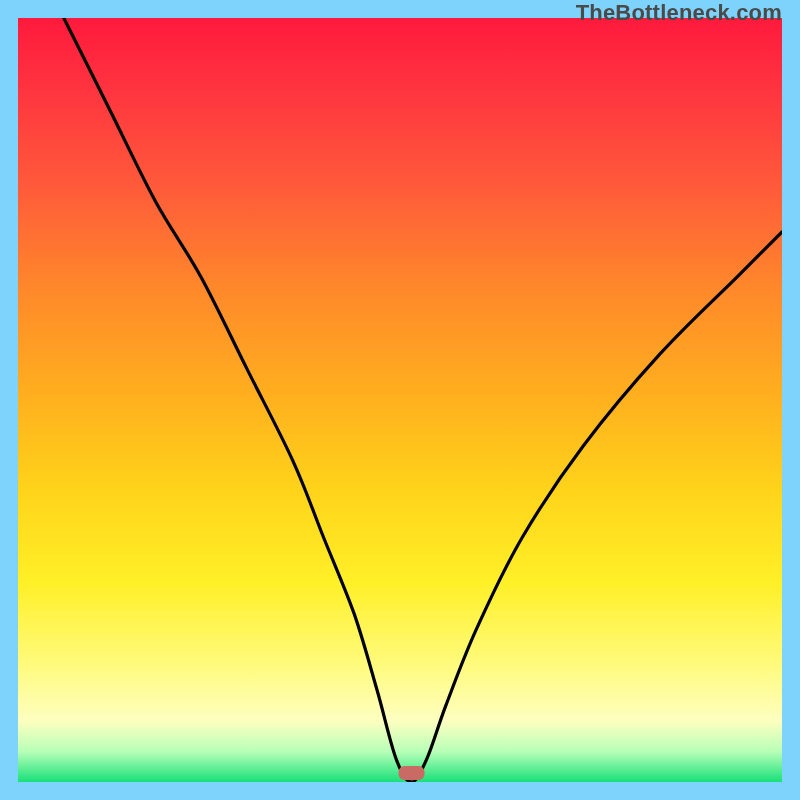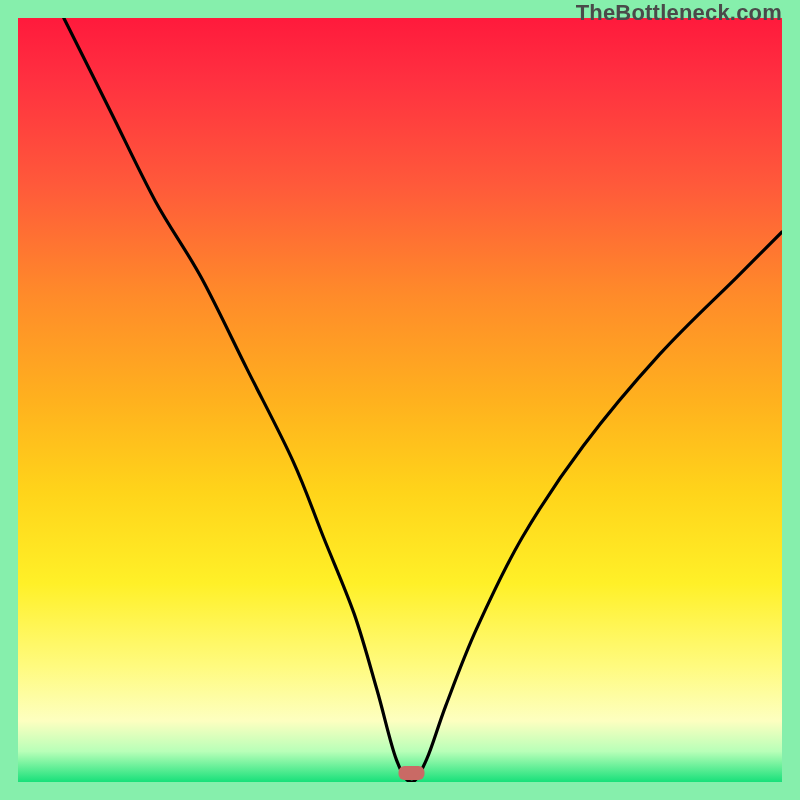--- a/index.html
+++ b/index.html
@@ -8,21 +8,21 @@
     width: 800px;
     height: 800px;
     background: #000;
     overflow: hidden;
     font-family: Arial, Helvetica, sans-serif;
   }
   .frame {
     position: relative;
     width: 800px;
     height: 800px;
-    background: #86efac;
+    background: #7dd3fc;
   }
   .plot-area {
     position: absolute;
     left: 18px;
     top: 18px;
     width: 764px;
     height: 764px;
     background: linear-gradient(
       to bottom,
       #ff1a3c 0%,

